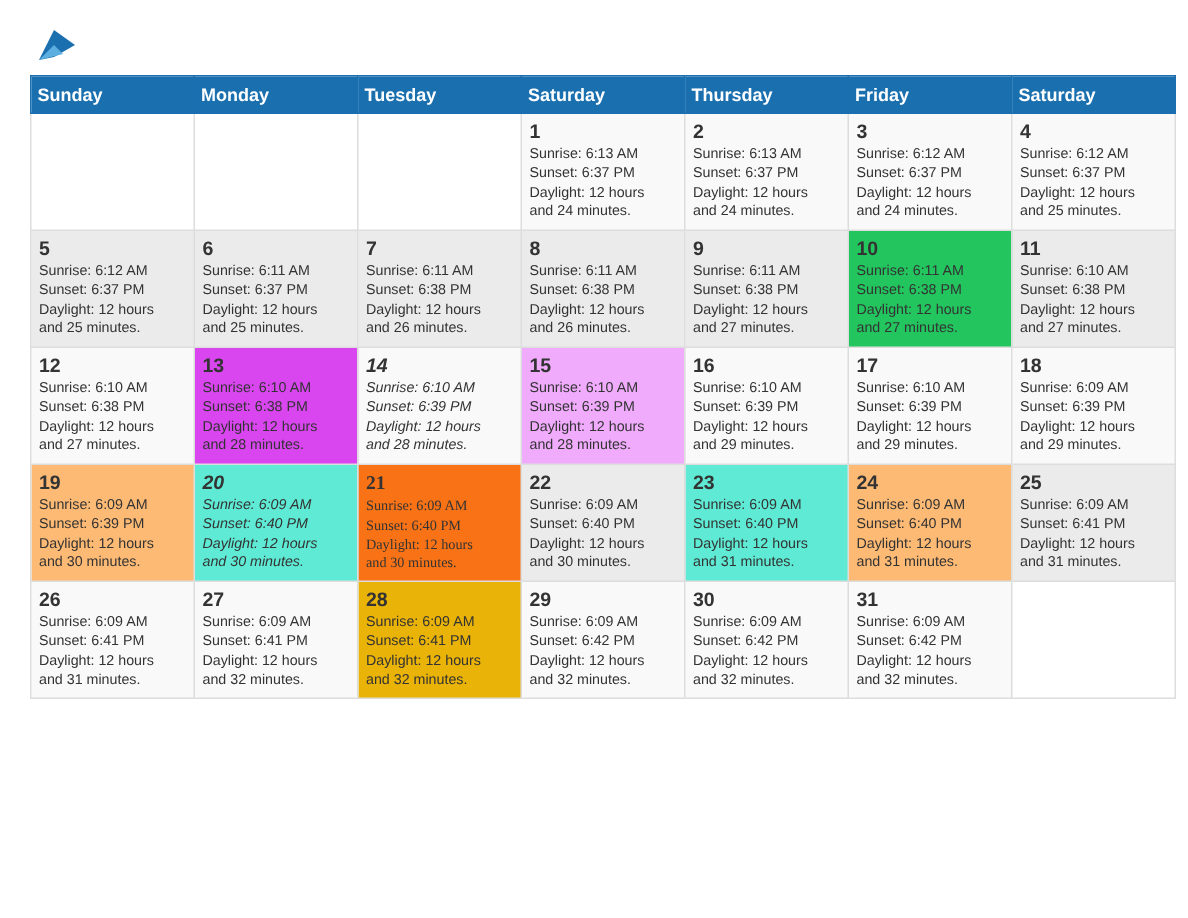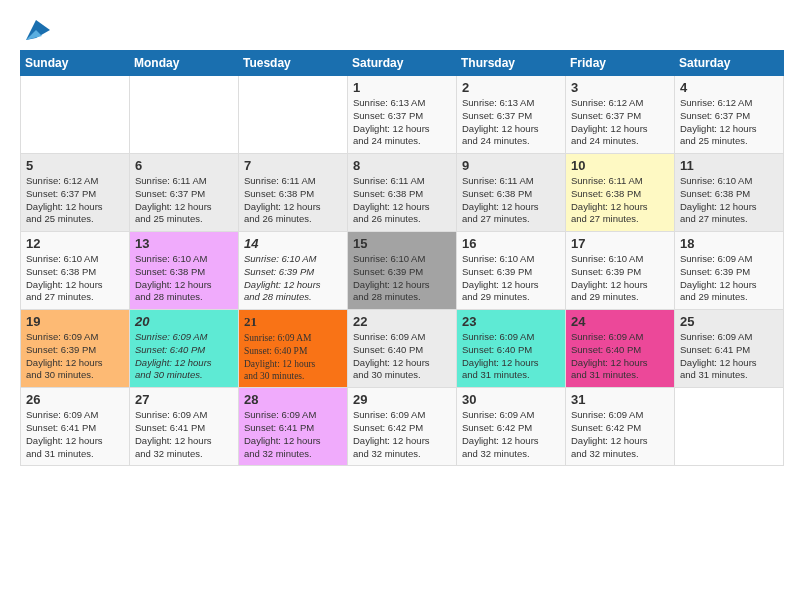--- a/index.html
+++ b/index.html
@@ -168,43 +168,43 @@
             <div class="day-info">Sunrise: 6:11 AM<br>Sunset: 6:38 PM<br>Daylight: 12 hours<br>and 26 minutes.</div>
           </td>
           <td style="background: rgb(235, 235, 235);">
             <span class="day-number">8</span>
             <div class="day-info">Sunrise: 6:11 AM<br>Sunset: 6:38 PM<br>Daylight: 12 hours<br>and 26 minutes.</div>
           </td>
           <td style="background: rgb(235, 235, 235);">
             <span class="day-number">9</span>
             <div class="day-info">Sunrise: 6:11 AM<br>Sunset: 6:38 PM<br>Daylight: 12 hours<br>and 27 minutes.</div>
           </td>
-          <td style="background: #fef9c3;">
+          <td style="background: #22c55e;">
             <span class="day-number">10</span>
             <div class="day-info">Sunrise: 6:11 AM<br>Sunset: 6:38 PM<br>Daylight: 12 hours<br>and 27 minutes.</div>
           </td>
           <td style="background: rgb(235, 235, 235);">
             <span class="day-number">11</span>
             <div class="day-info">Sunrise: 6:10 AM<br>Sunset: 6:38 PM<br>Daylight: 12 hours<br>and 27 minutes.</div>
           </td>
         </tr>
         <tr>
           <td style="background: rgb(249, 249, 249);">
             <span class="day-number">12</span>
             <div class="day-info">Sunrise: 6:10 AM<br>Sunset: 6:38 PM<br>Daylight: 12 hours<br>and 27 minutes.</div>
           </td>
-          <td style="background: #f0abfc;">
+          <td style="background: #d946ef;">
             <span class="day-number">13</span>
             <div class="day-info">Sunrise: 6:10 AM<br>Sunset: 6:38 PM<br>Daylight: 12 hours<br>and 28 minutes.</div>
           </td>
           <td style="background: rgb(249, 249, 249); font-style: italic;">
             <span class="day-number">14</span>
             <div class="day-info">Sunrise: 6:10 AM<br>Sunset: 6:39 PM<br>Daylight: 12 hours<br>and 28 minutes.</div>
           </td>
-          <td style="background: #a3a3a3;">
+          <td style="background: #f0abfc;">
             <span class="day-number">15</span>
             <div class="day-info">Sunrise: 6:10 AM<br>Sunset: 6:39 PM<br>Daylight: 12 hours<br>and 28 minutes.</div>
           </td>
           <td style="background: rgb(249, 249, 249);">
             <span class="day-number">16</span>
             <div class="day-info">Sunrise: 6:10 AM<br>Sunset: 6:39 PM<br>Daylight: 12 hours<br>and 29 minutes.</div>
           </td>
           <td style="background: rgb(249, 249, 249);">
             <span class="day-number">17</span>
             <div class="day-info">Sunrise: 6:10 AM<br>Sunset: 6:39 PM<br>Daylight: 12 hours<br>and 29 minutes.</div>
@@ -228,39 +228,39 @@
             <div class="day-info">Sunrise: 6:09 AM<br>Sunset: 6:40 PM<br>Daylight: 12 hours<br>and 30 minutes.</div>
           </td>
           <td style="background: rgb(235, 235, 235);">
             <span class="day-number">22</span>
             <div class="day-info">Sunrise: 6:09 AM<br>Sunset: 6:40 PM<br>Daylight: 12 hours<br>and 30 minutes.</div>
           </td>
           <td style="background: #5eead4;">
             <span class="day-number">23</span>
             <div class="day-info">Sunrise: 6:09 AM<br>Sunset: 6:40 PM<br>Daylight: 12 hours<br>and 31 minutes.</div>
           </td>
-          <td style="background: #ec4899;">
+          <td style="background: #fdba74;">
             <span class="day-number">24</span>
             <div class="day-info">Sunrise: 6:09 AM<br>Sunset: 6:40 PM<br>Daylight: 12 hours<br>and 31 minutes.</div>
           </td>
           <td style="background: rgb(235, 235, 235);">
             <span class="day-number">25</span>
             <div class="day-info">Sunrise: 6:09 AM<br>Sunset: 6:41 PM<br>Daylight: 12 hours<br>and 31 minutes.</div>
           </td>
         </tr>
         <tr>
           <td style="background: rgb(249, 249, 249);">
             <span class="day-number">26</span>
             <div class="day-info">Sunrise: 6:09 AM<br>Sunset: 6:41 PM<br>Daylight: 12 hours<br>and 31 minutes.</div>
           </td>
           <td style="background: rgb(249, 249, 249);">
             <span class="day-number">27</span>
             <div class="day-info">Sunrise: 6:09 AM<br>Sunset: 6:41 PM<br>Daylight: 12 hours<br>and 32 minutes.</div>
           </td>
-          <td style="background: #f0abfc;">
+          <td style="background: #eab308;">
             <span class="day-number">28</span>
             <div class="day-info">Sunrise: 6:09 AM<br>Sunset: 6:41 PM<br>Daylight: 12 hours<br>and 32 minutes.</div>
           </td>
           <td style="background: rgb(249, 249, 249);">
             <span class="day-number">29</span>
             <div class="day-info">Sunrise: 6:09 AM<br>Sunset: 6:42 PM<br>Daylight: 12 hours<br>and 32 minutes.</div>
           </td>
           <td style="background: rgb(249, 249, 249);">
             <span class="day-number">30</span>
             <div class="day-info">Sunrise: 6:09 AM<br>Sunset: 6:42 PM<br>Daylight: 12 hours<br>and 32 minutes.</div>

